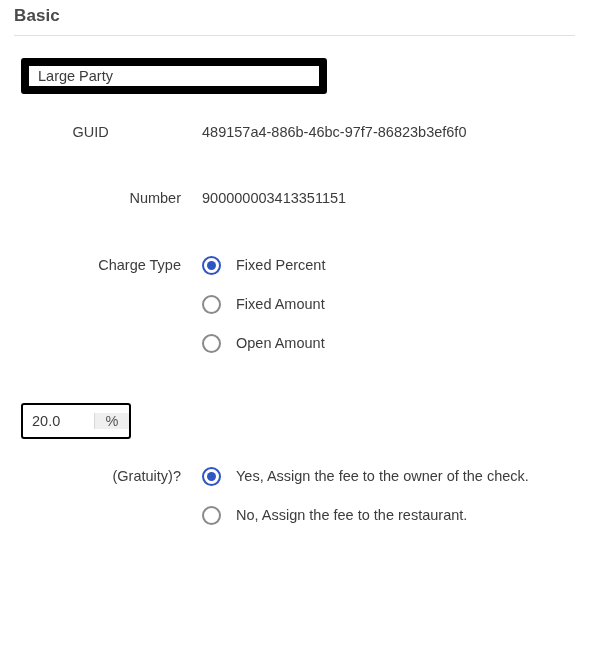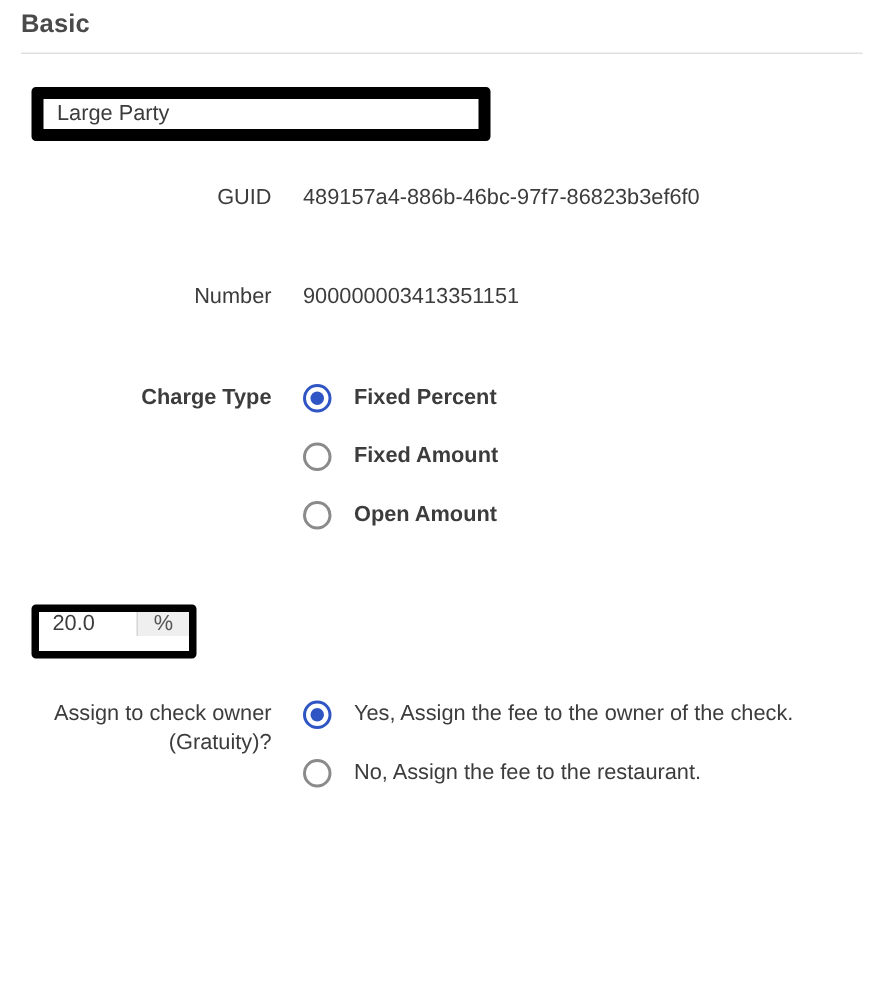--- a/index.html
+++ b/index.html
@@ -64,27 +64,27 @@
     flex: 1 1 auto;
     padding-left: 21px;
     box-sizing: border-box;
     min-width: 0;
   }
 
   
   .row-name      { height: 68px; }
   .row-guid      { height: 66px; }
   .row-number    { height: 66px; }
-  .row-charge    { height: 145px; font-weight: bold; }
+  .row-charge    { height: 145px; }
   .row-percent   { height: 66px; }
   .row-threshold { height: 85px; }
   .row-gratuity  { height: 70px; }
 
   .row-name .label-col      { padding-top: 14px; }
-  .row-guid .label-col      { padding-top: 5px; }
+  .row-guid .label-col      { padding-top: 5px; text-align: center; }
   .row-number .label-col    { padding-top: 5px; }
   .row-charge .label-col    { padding-top: 6px; }
   .row-percent .label-col   { padding-top: 12px; }
   .row-threshold .label-col { padding-top: 12px; }
   .row-gratuity .label-col  { padding-top: 6px; }
 
   
   .text-input {
     width: 306px;
     height: 36px;
@@ -151,25 +151,25 @@
     font-size: 14.5px;
     color: #3c3c3c;
     margin-left: 15px;
     line-height: 19px;
     white-space: nowrap;
   }
 
   
   .input-group {
     display: flex;
-    align-items: flex-start;
+    align-items: center;
     height: 36px;
     width: 110px;
     margin-top: 8px;
-    border: 5px solid #000000;
+    border: 2px solid #000000;
     border-radius: 3px;
     box-sizing: border-box;
     overflow: hidden;
     background: #ffffff;
   }
   .ig-input {
     flex: 1 1 auto;
     min-width: 0;
     border: none;
     outline: none;
@@ -268,21 +268,20 @@
         <div class="input-group">
           <input class="ig-input" type="text" value="20.0" style="">
           <span class="ig-addon right">%</span>
         </div>
       </div>
     </div>
 
 
     <div class="row row-gratuity">
       <div class="label-col">
-        <div>Assign to check owner</div>
         <div>(Gratuity)?</div>
       </div>
       <div class="field-col">
         <div class="radio-group">
 
           <div class="radio-option">
             <span class="radio-mark checked"></span>
             <span class="radio-label">Yes, Assign the fee to the owner of the check.</span>
           </div>
 

